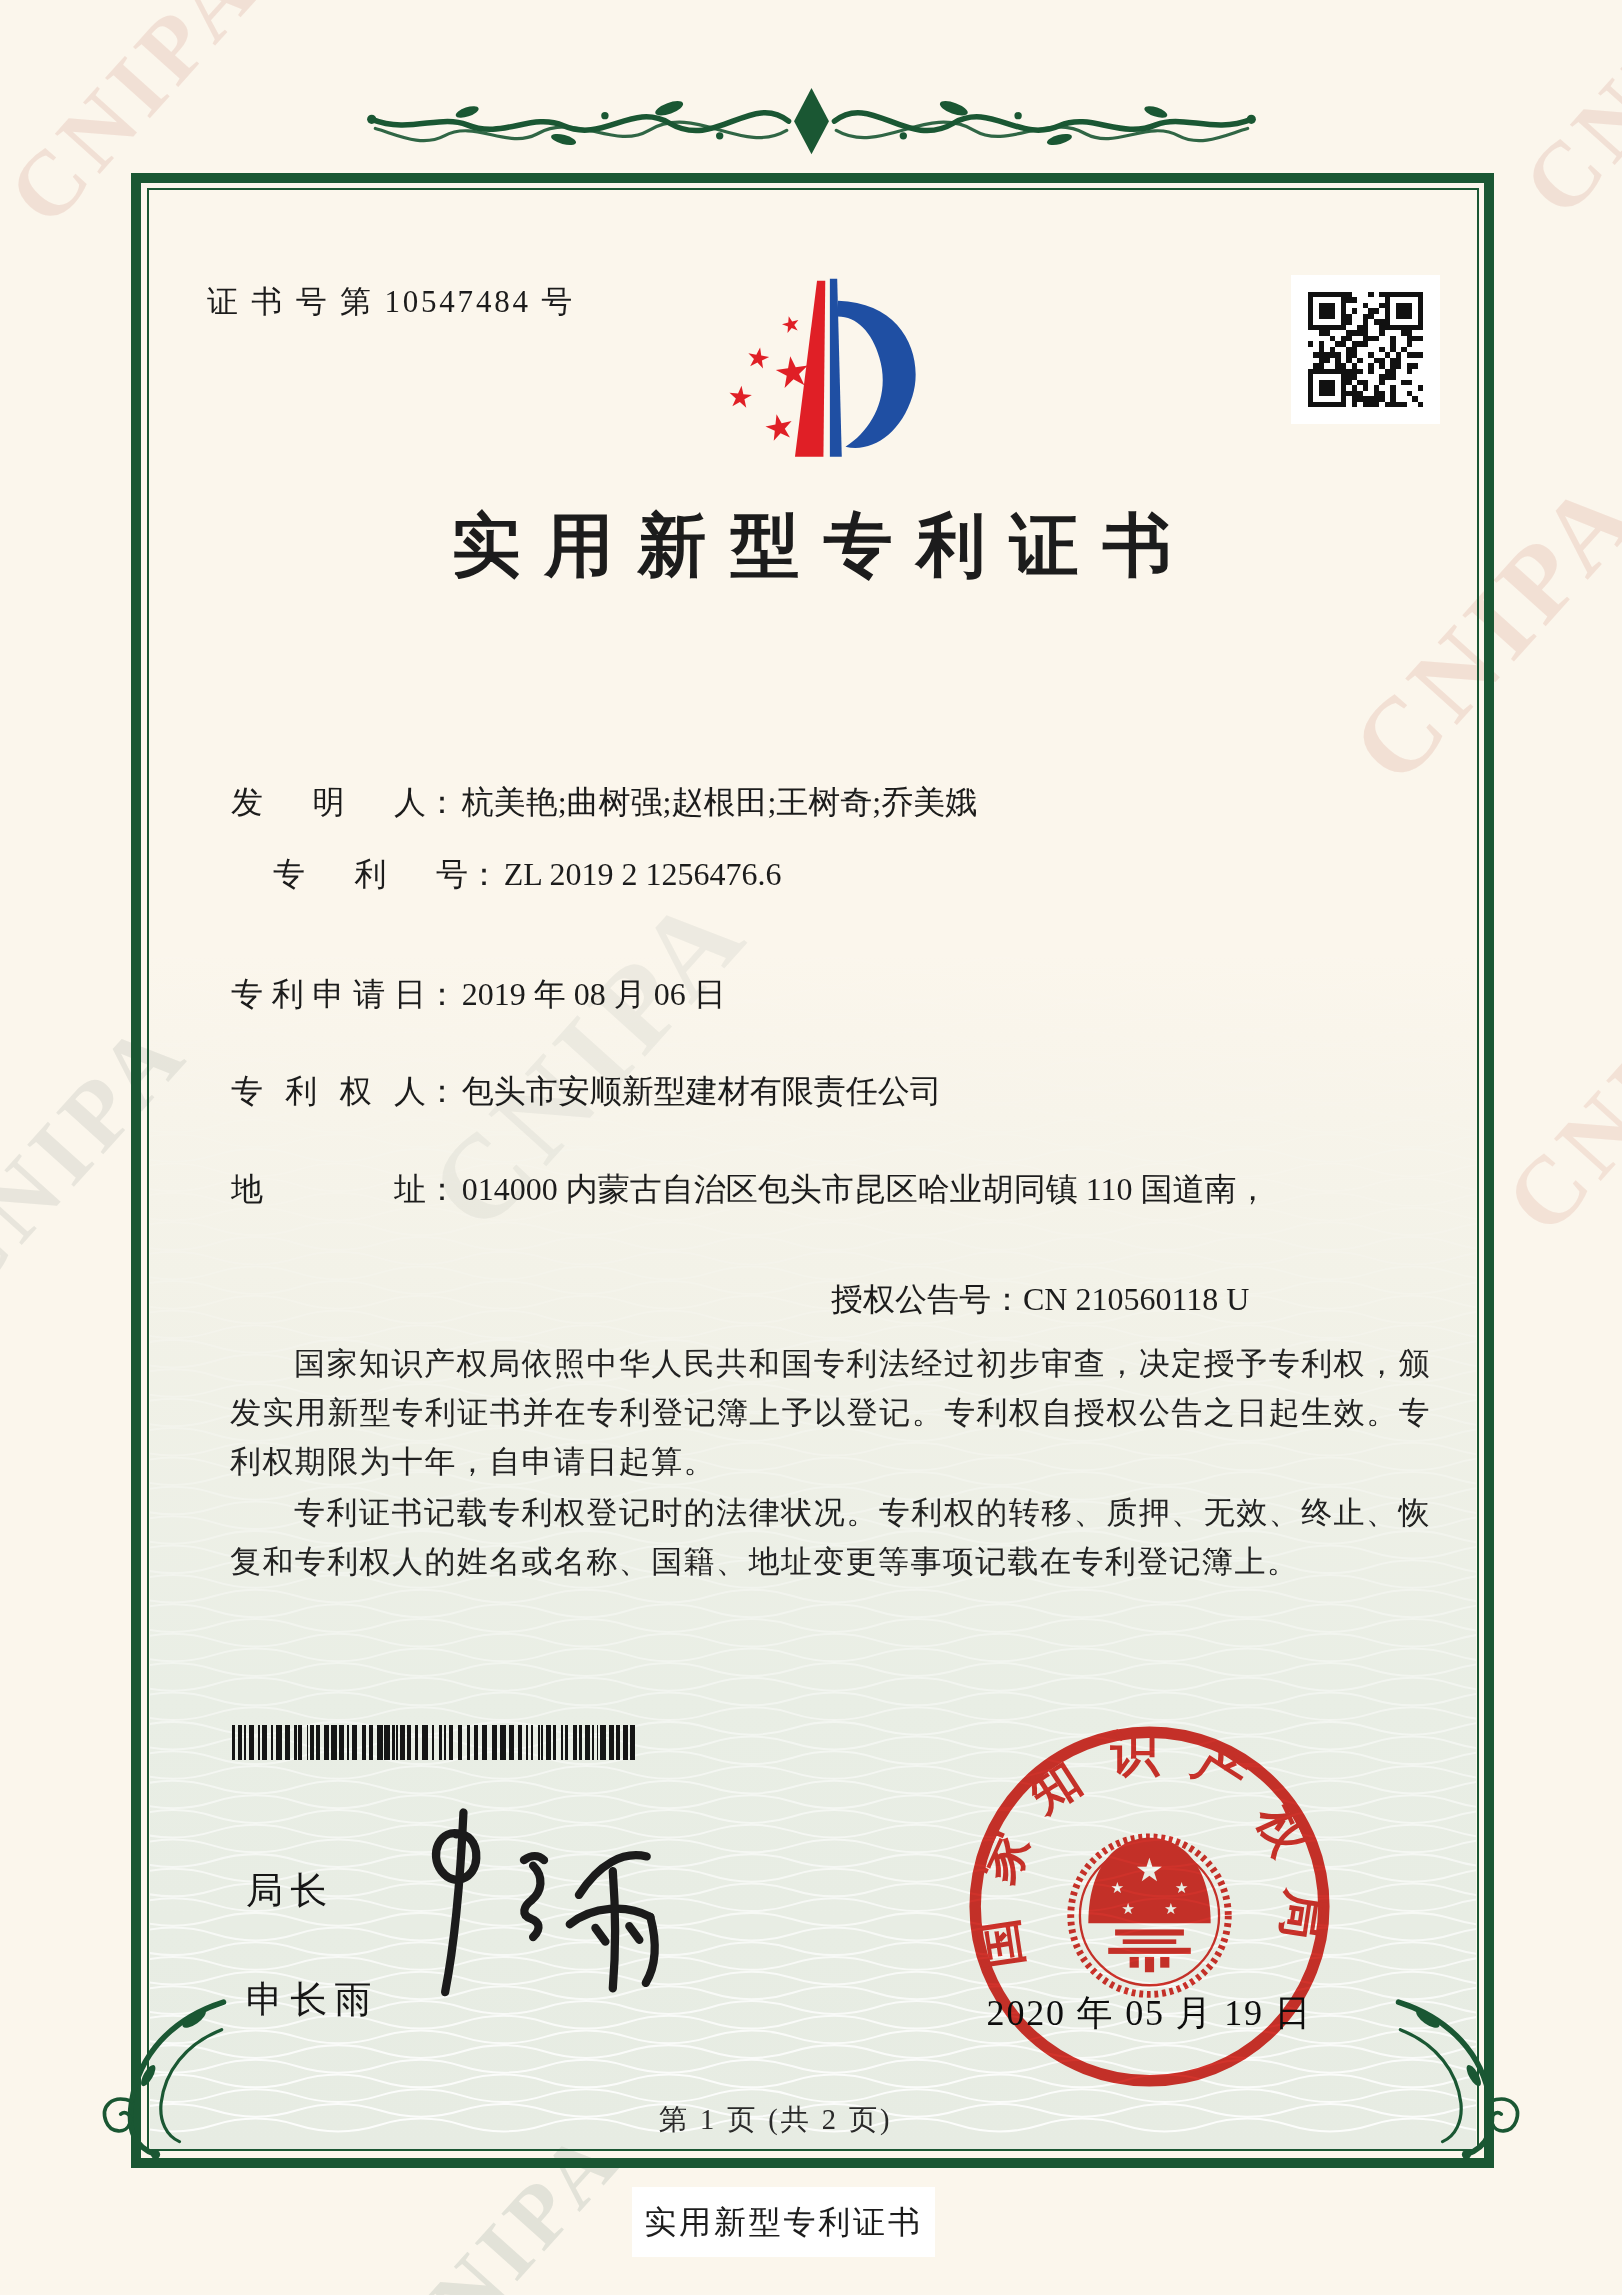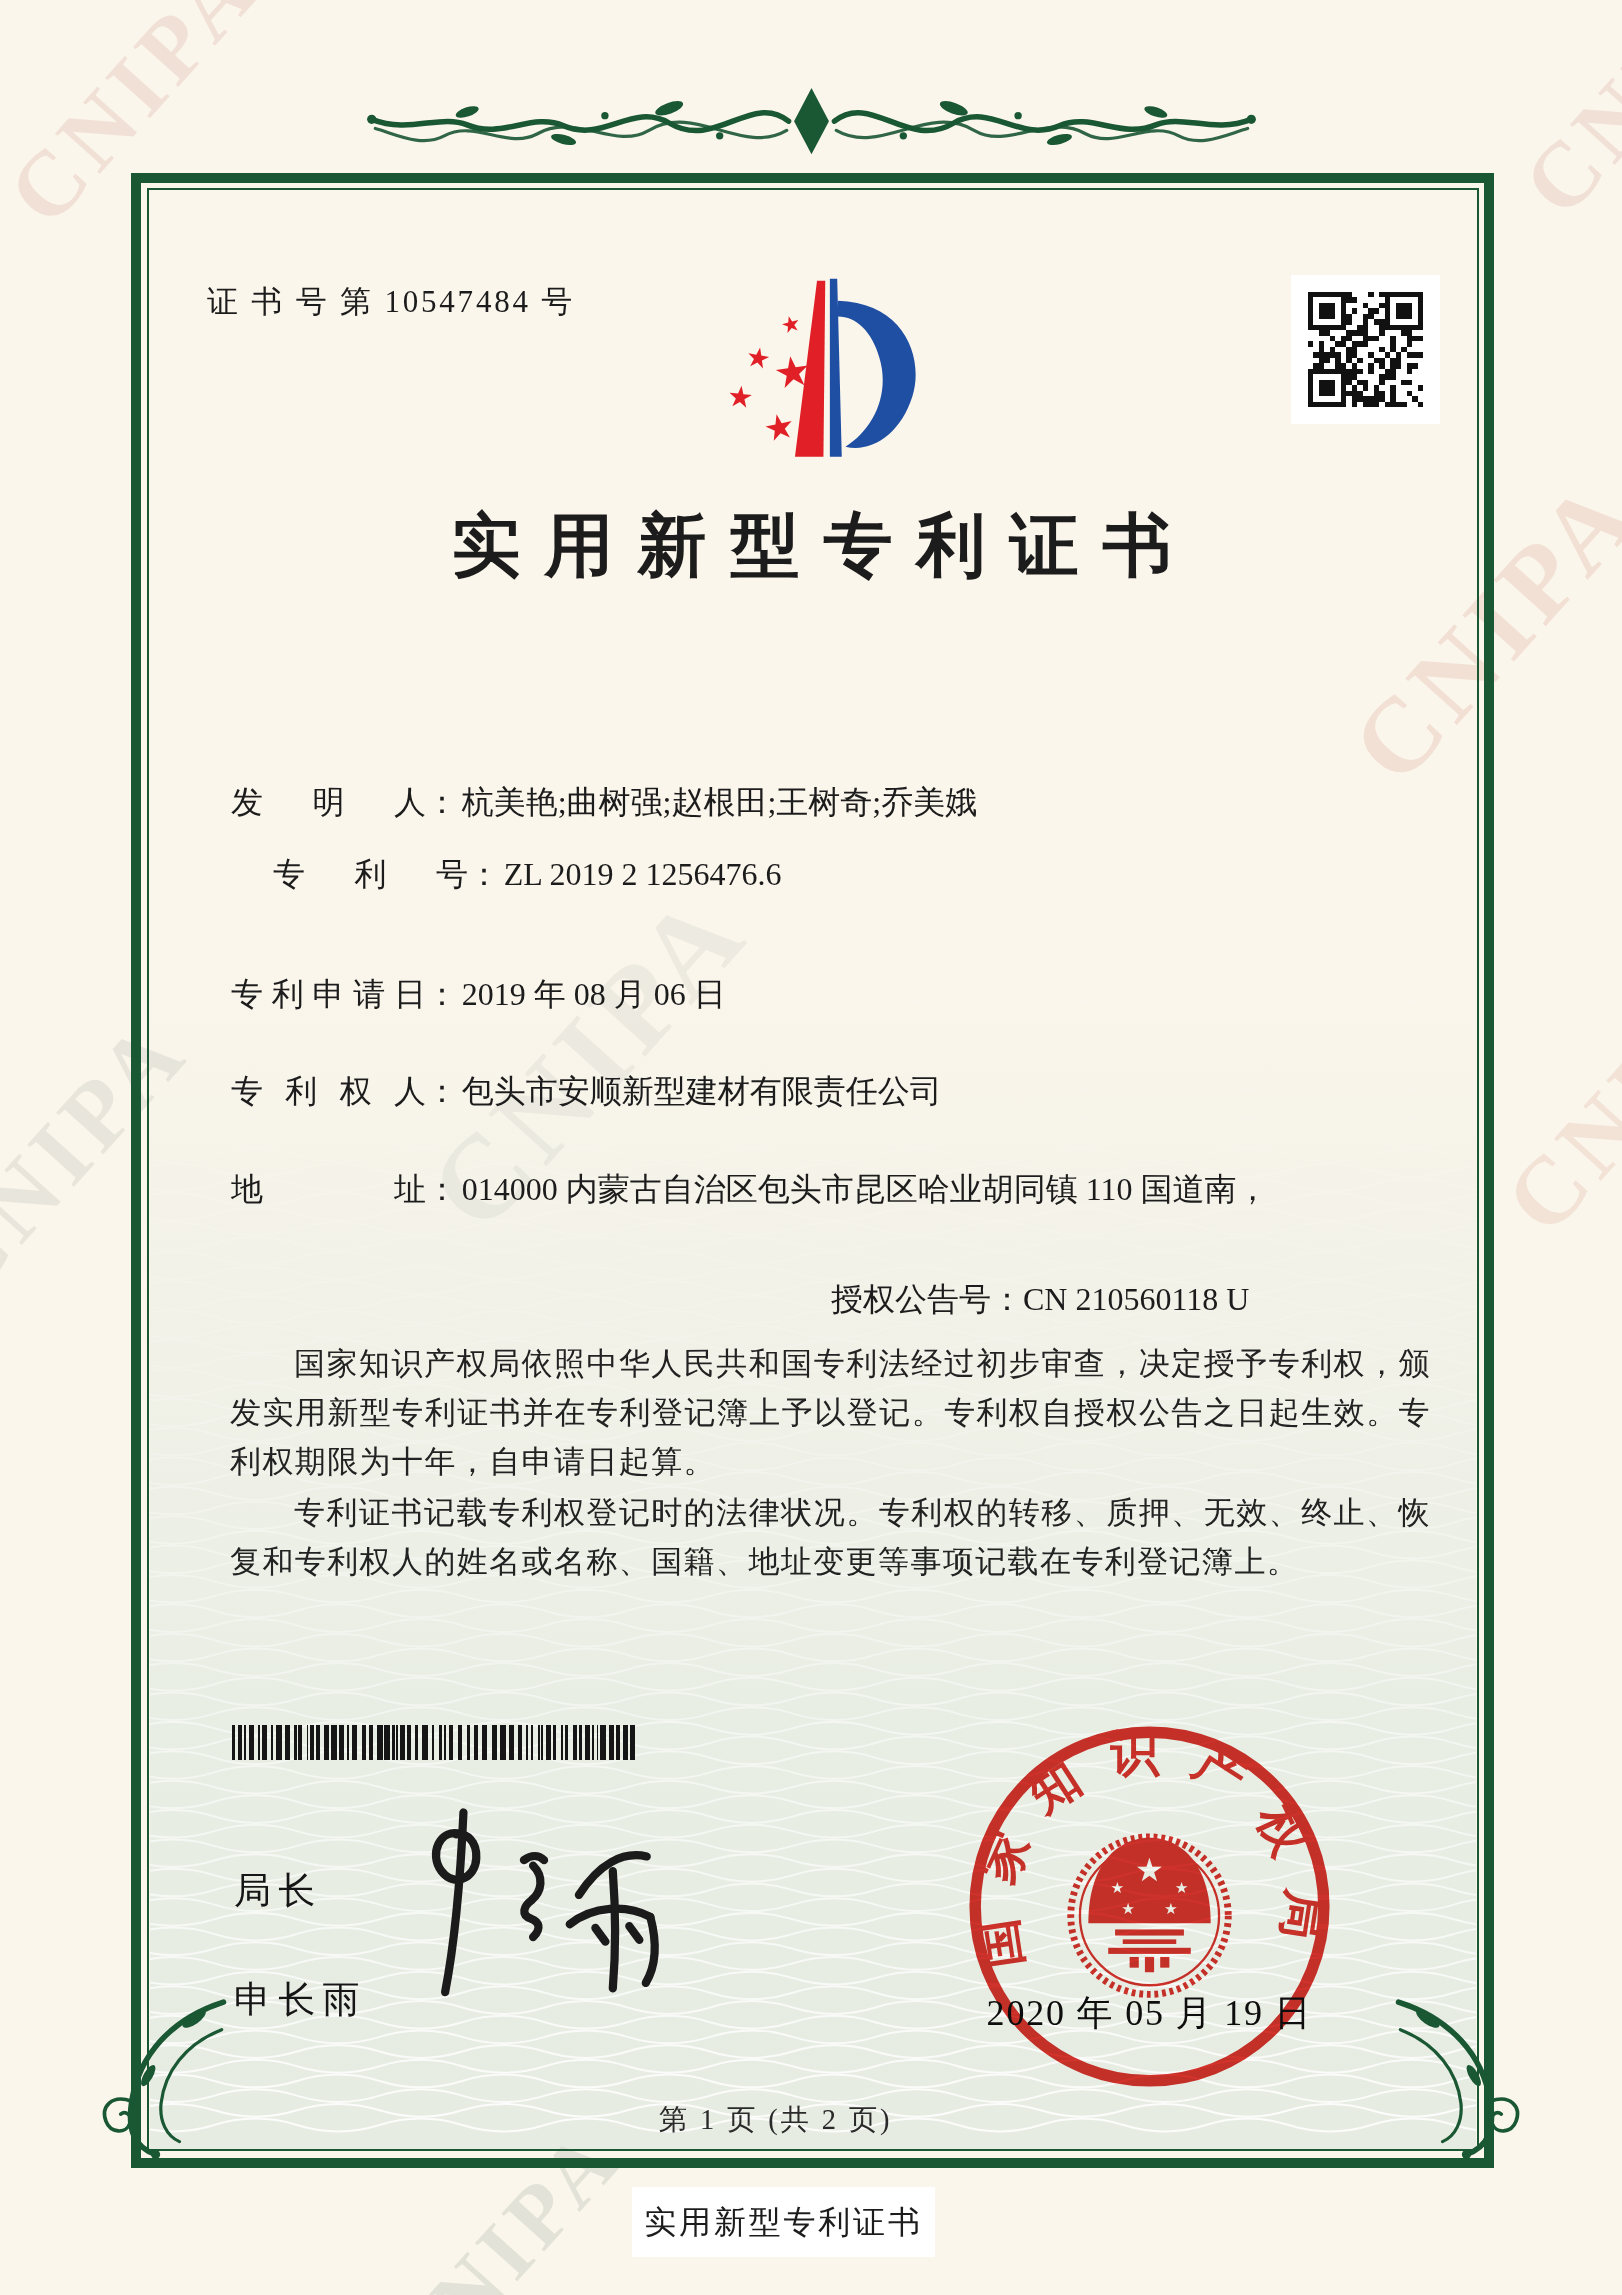--- a/index.html
+++ b/index.html
@@ -32,21 +32,21 @@
   .addr2{position:absolute; left:462px; top:1220px; font-size:32px; white-space:nowrap;}
   .grantR{position:absolute; left:831px; top:1278px; font-size:32px; white-space:nowrap;}
   
   .para{position:absolute; left:230px; width:1201px; font-size:31px; line-height:49px;
     letter-spacing:1.4px; text-align:justify; text-indent:64px; color:#222;}
   
   .barcode{position:absolute; left:232px; top:1725px; width:409px; height:35px;
     display:flex; align-items:stretch;}
   .barcode div{height:100%;}
   
-  .officer{position:absolute; left:234px; font-size:37px; letter-spacing:7.3px;
+  .officer{position:absolute; left:246px; font-size:37px; letter-spacing:7.3px;
     font-family:Liberation Sans, sans-serif; font-weight:500; color:#161616;}
   .sig{position:absolute; left:386px; top:1807px;}
   
   .seal{position:absolute; left:966px; top:1723px; width:367px; height:367px;
     mix-blend-mode:multiply; opacity:.94;}
   .sealdate{position:absolute; left:966px; top:1989px; width:367px; text-align:center;
     font-size:36px; letter-spacing:1.8px; color:#0d0d0d; font-weight:500;}
   
   .pageno{position:absolute; left:546px; top:2101px; width:459px; text-align:center;
     font-size:28.5px; letter-spacing:2.8px; color:#2a2a2a;}

